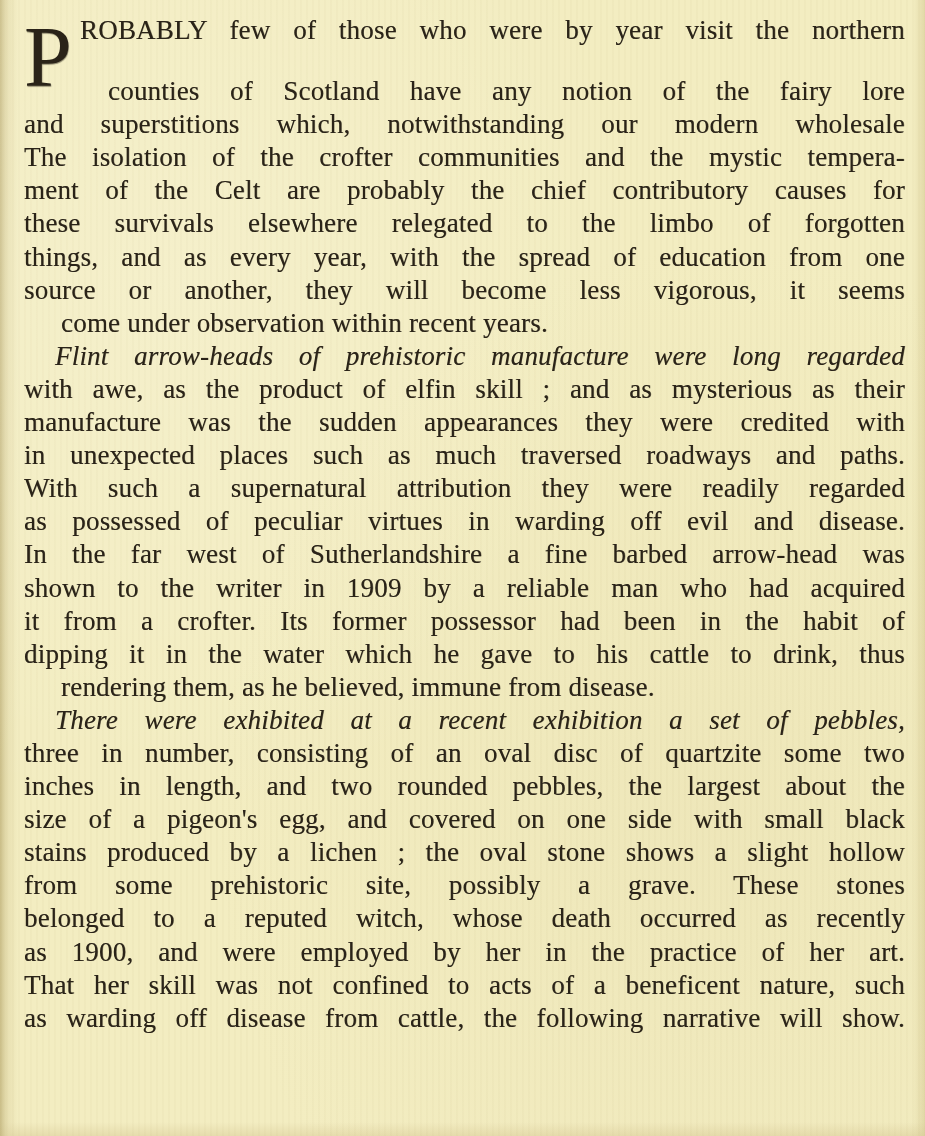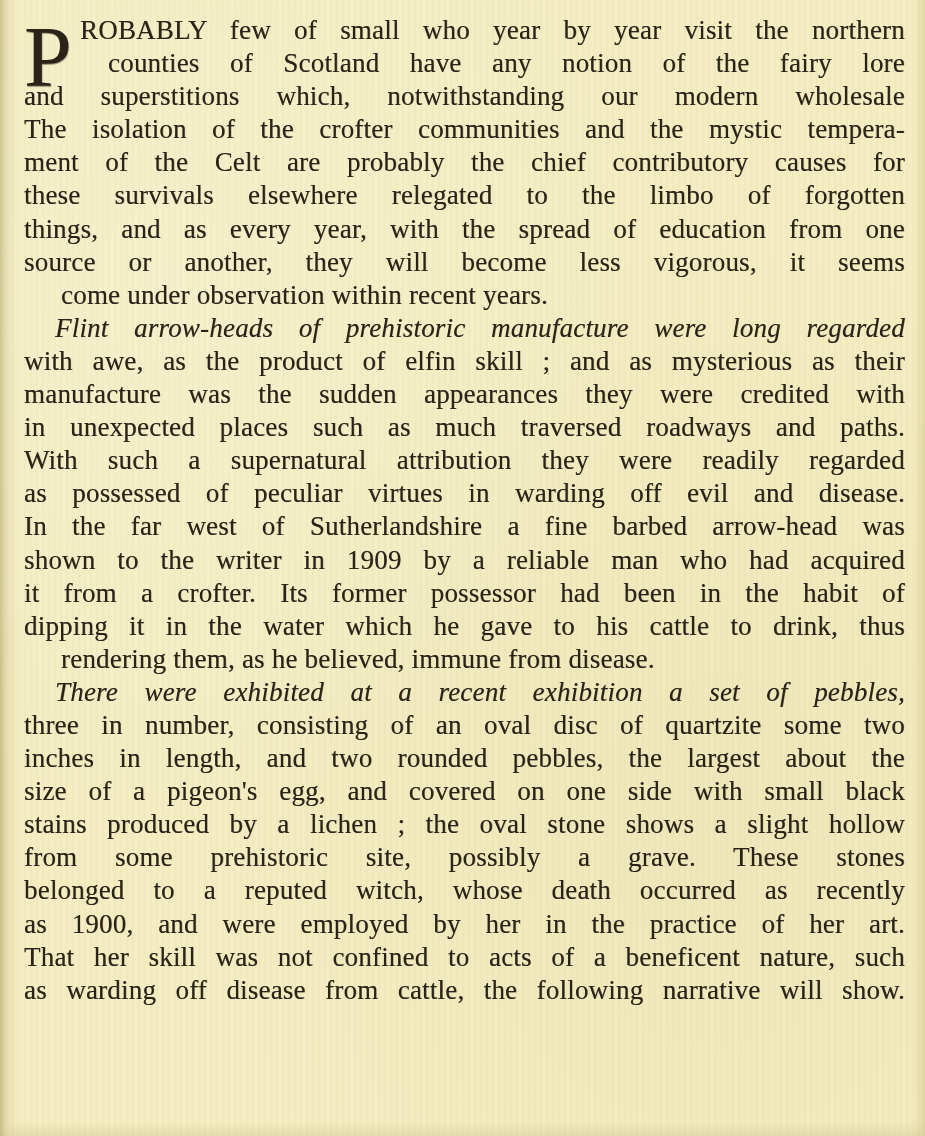--- a/index.html
+++ b/index.html
@@ -52,40 +52,41 @@
   }
   .l.ind {
     padding-left: 31px;
     font-style: italic;
   }
   .l.dc1 {
     padding-left: 56px;
   }
   .l.dc2 {
     padding-left: 84px;
+    margin-top: 28px;
   }
   .dropcap {
     position: absolute;
     left: 24px;
     top: 14px;
     font-size: 86px;
     line-height: 1;
     font-weight: 400;
     letter-spacing: 0;
     text-shadow: 0.6px 0.6px 0.8px rgba(41,35,24,0.5);
   }
 </style>
 </head>
 <body>
 
 <div class="page">
   <div class="text-block" id="text-block">
       <div class="para">
         <span class="dropcap">P</span>
-        <div class="l dc1">ROBABLY few of small who year by year visit the northern</div>
+        <div class="l dc1">ROBABLY few of those who were by year visit the northern</div>
         <div class="l dc2">counties of Scotland have any notion of the fairy lore</div>
         <div class="l">and superstitions which, notwithstanding our modern wholesale</div>
         <div class="l">The isolation of the crofter communities and the mystic tempera-</div>
         <div class="l">ment of the Celt are probably the chief contributory causes for</div>
         <div class="l">these survivals elsewhere relegated to the limbo of forgotten</div>
         <div class="l">things, and as every year, with the spread of education from one</div>
         <div class="l">source or another, they will become less vigorous, it seems</div>
         <div class="l end">come under observation within recent years.</div>
       </div>
       <div class="para">

